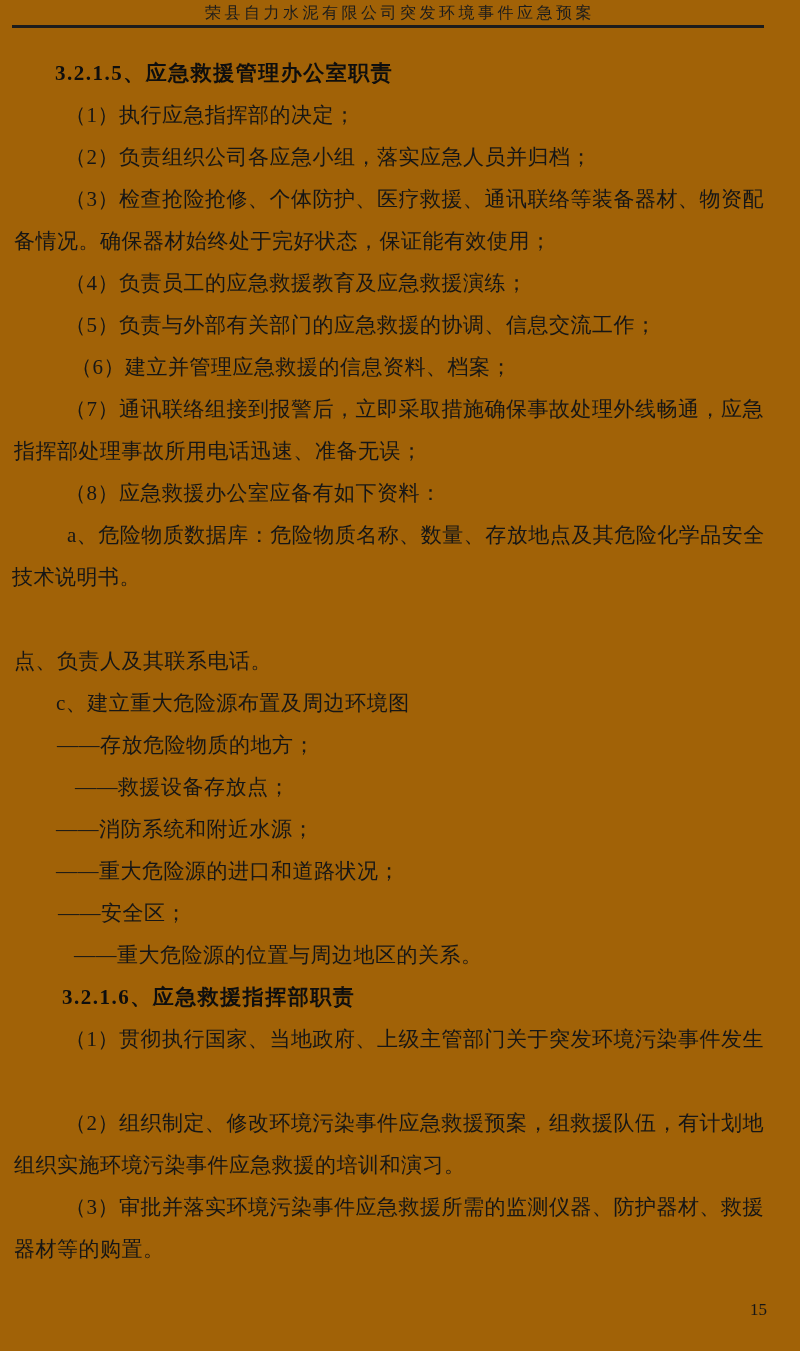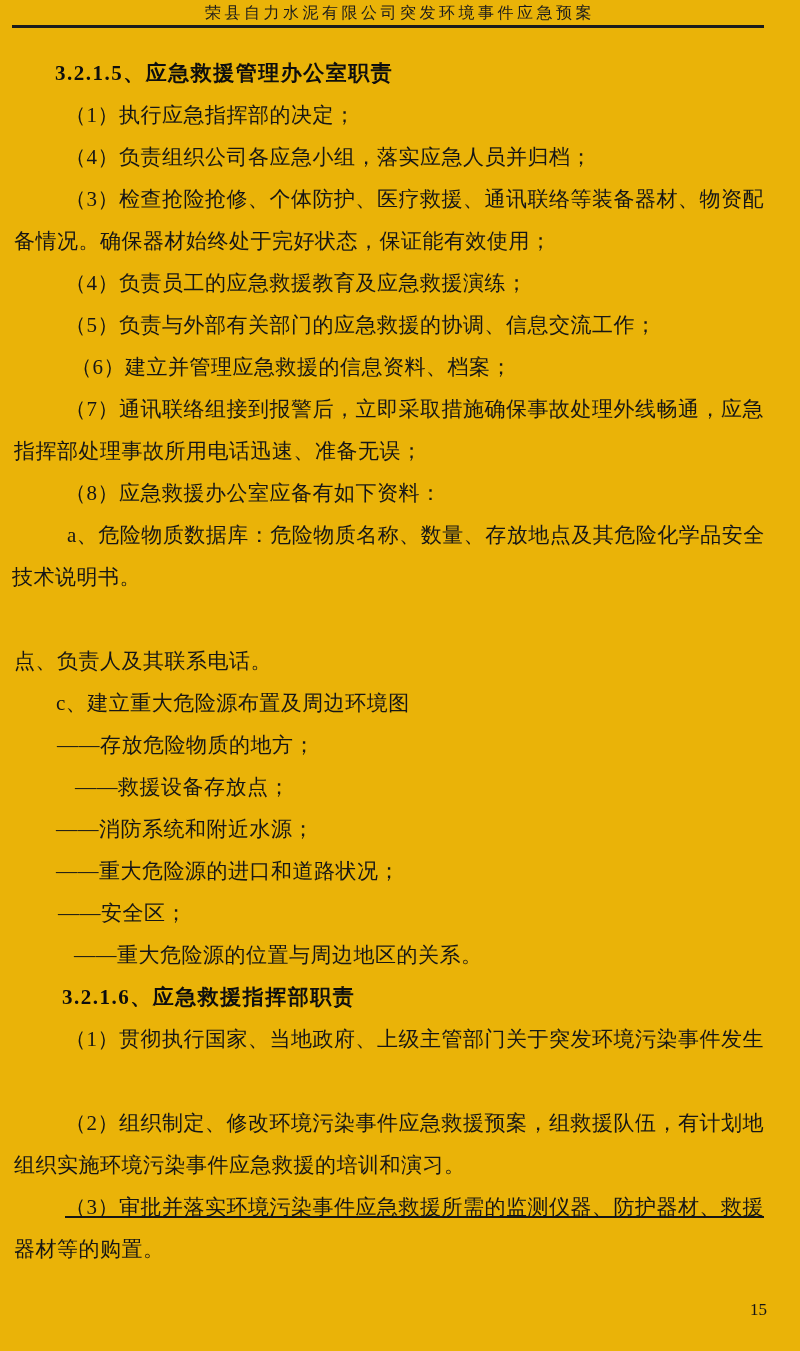--- a/index.html
+++ b/index.html
@@ -4,21 +4,21 @@
 <style>
   html, body {
     margin: 0;
     padding: 0;
     background: #ffffff;
   }
   .page {
     position: relative;
     width: 800px;
     height: 1351px;
-    background: #eab308;
+    background: #a16207;
     overflow: hidden;
     font-family: "Liberation Serif", "DejaVu Serif", serif;
     color: #161616;
   }
   .header-title {
     position: absolute;
     top: 3px;
     left: 0;
     width: 100%;
     text-align: center;
@@ -64,21 +64,21 @@
 </style>
 </head>
 <body>
 
 <div class="page">
   <div class="header-title">荣县自力水泥有限公司突发环境事件应急预案</div>
   <div class="header-rule"></div>
   <div class="doc-body">
       <div class="line heading" style="top: 60px; left: 55px;">3.2.1.5、应急救援管理办公室职责</div>
       <div class="line" style="top: 102px; left: 65px;">（1）执行应急指挥部的决定；</div>
-      <div class="line" style="top: 144px; left: 65px;">（4）负责组织公司各应急小组，落实应急人员并归档；</div>
+      <div class="line" style="top: 144px; left: 65px;">（2）负责组织公司各应急小组，落实应急人员并归档；</div>
       <div class="line" style="top: 186px; left: 65px;">（3）检查抢险抢修、个体防护、医疗救援、通讯联络等装备器材、物资配</div>
       <div class="line" style="top: 228px; left: 14px;">备情况。确保器材始终处于完好状态，保证能有效使用；</div>
       <div class="line" style="top: 270px; left: 65px;">（4）负责员工的应急救援教育及应急救援演练；</div>
       <div class="line" style="top: 312px; left: 65px;">（5）负责与外部有关部门的应急救援的协调、信息交流工作；</div>
       <div class="line" style="top: 354px; left: 71px;">（6）建立并管理应急救援的信息资料、档案；</div>
       <div class="line" style="top: 396px; left: 65px;">（7）通讯联络组接到报警后，立即采取措施确保事故处理外线畅通，应急</div>
       <div class="line" style="top: 438px; left: 14px;">指挥部处理事故所用电话迅速、准备无误；</div>
       <div class="line" style="top: 480px; left: 65px;">（8）应急救援办公室应备有如下资料：</div>
       <div class="line" style="top: 522px; left: 67px; text-align: right;">a、危险物质数据库：危险物质名称、数量、存放地点及其危险化学品安全</div>
       <div class="line" style="top: 564px; left: 12px;">技术说明书。</div>
@@ -87,17 +87,17 @@
       <div class="line" style="top: 732px; left: 57px;">——存放危险物质的地方；</div>
       <div class="line" style="top: 774px; left: 75px;">——救援设备存放点；</div>
       <div class="line" style="top: 816px; left: 56px;">——消防系统和附近水源；</div>
       <div class="line" style="top: 858px; left: 56px;">——重大危险源的进口和道路状况；</div>
       <div class="line" style="top: 900px; left: 58px;">——安全区；</div>
       <div class="line" style="top: 942px; left: 74px;">——重大危险源的位置与周边地区的关系。</div>
       <div class="line heading" style="top: 984px; left: 62px;">3.2.1.6、应急救援指挥部职责</div>
       <div class="line" style="top: 1026px; left: 65px;">（1）贯彻执行国家、当地政府、上级主管部门关于突发环境污染事件发生</div>
       <div class="line" style="top: 1110px; left: 65px;">（2）组织制定、修改环境污染事件应急救援预案，组救援队伍，有计划地</div>
       <div class="line" style="top: 1152px; left: 14px;">组织实施环境污染事件应急救援的培训和演习。</div>
-      <div class="line" style="top: 1194px; left: 65px; text-decoration: underline;">（3）审批并落实环境污染事件应急救援所需的监测仪器、防护器材、救援</div>
+      <div class="line" style="top: 1194px; left: 65px;">（3）审批并落实环境污染事件应急救援所需的监测仪器、防护器材、救援</div>
       <div class="line" style="top: 1236px; left: 14px;">器材等的购置。</div>
     </div>
   <div class="page-number">15</div>
 </div>
 
 </body></html>

